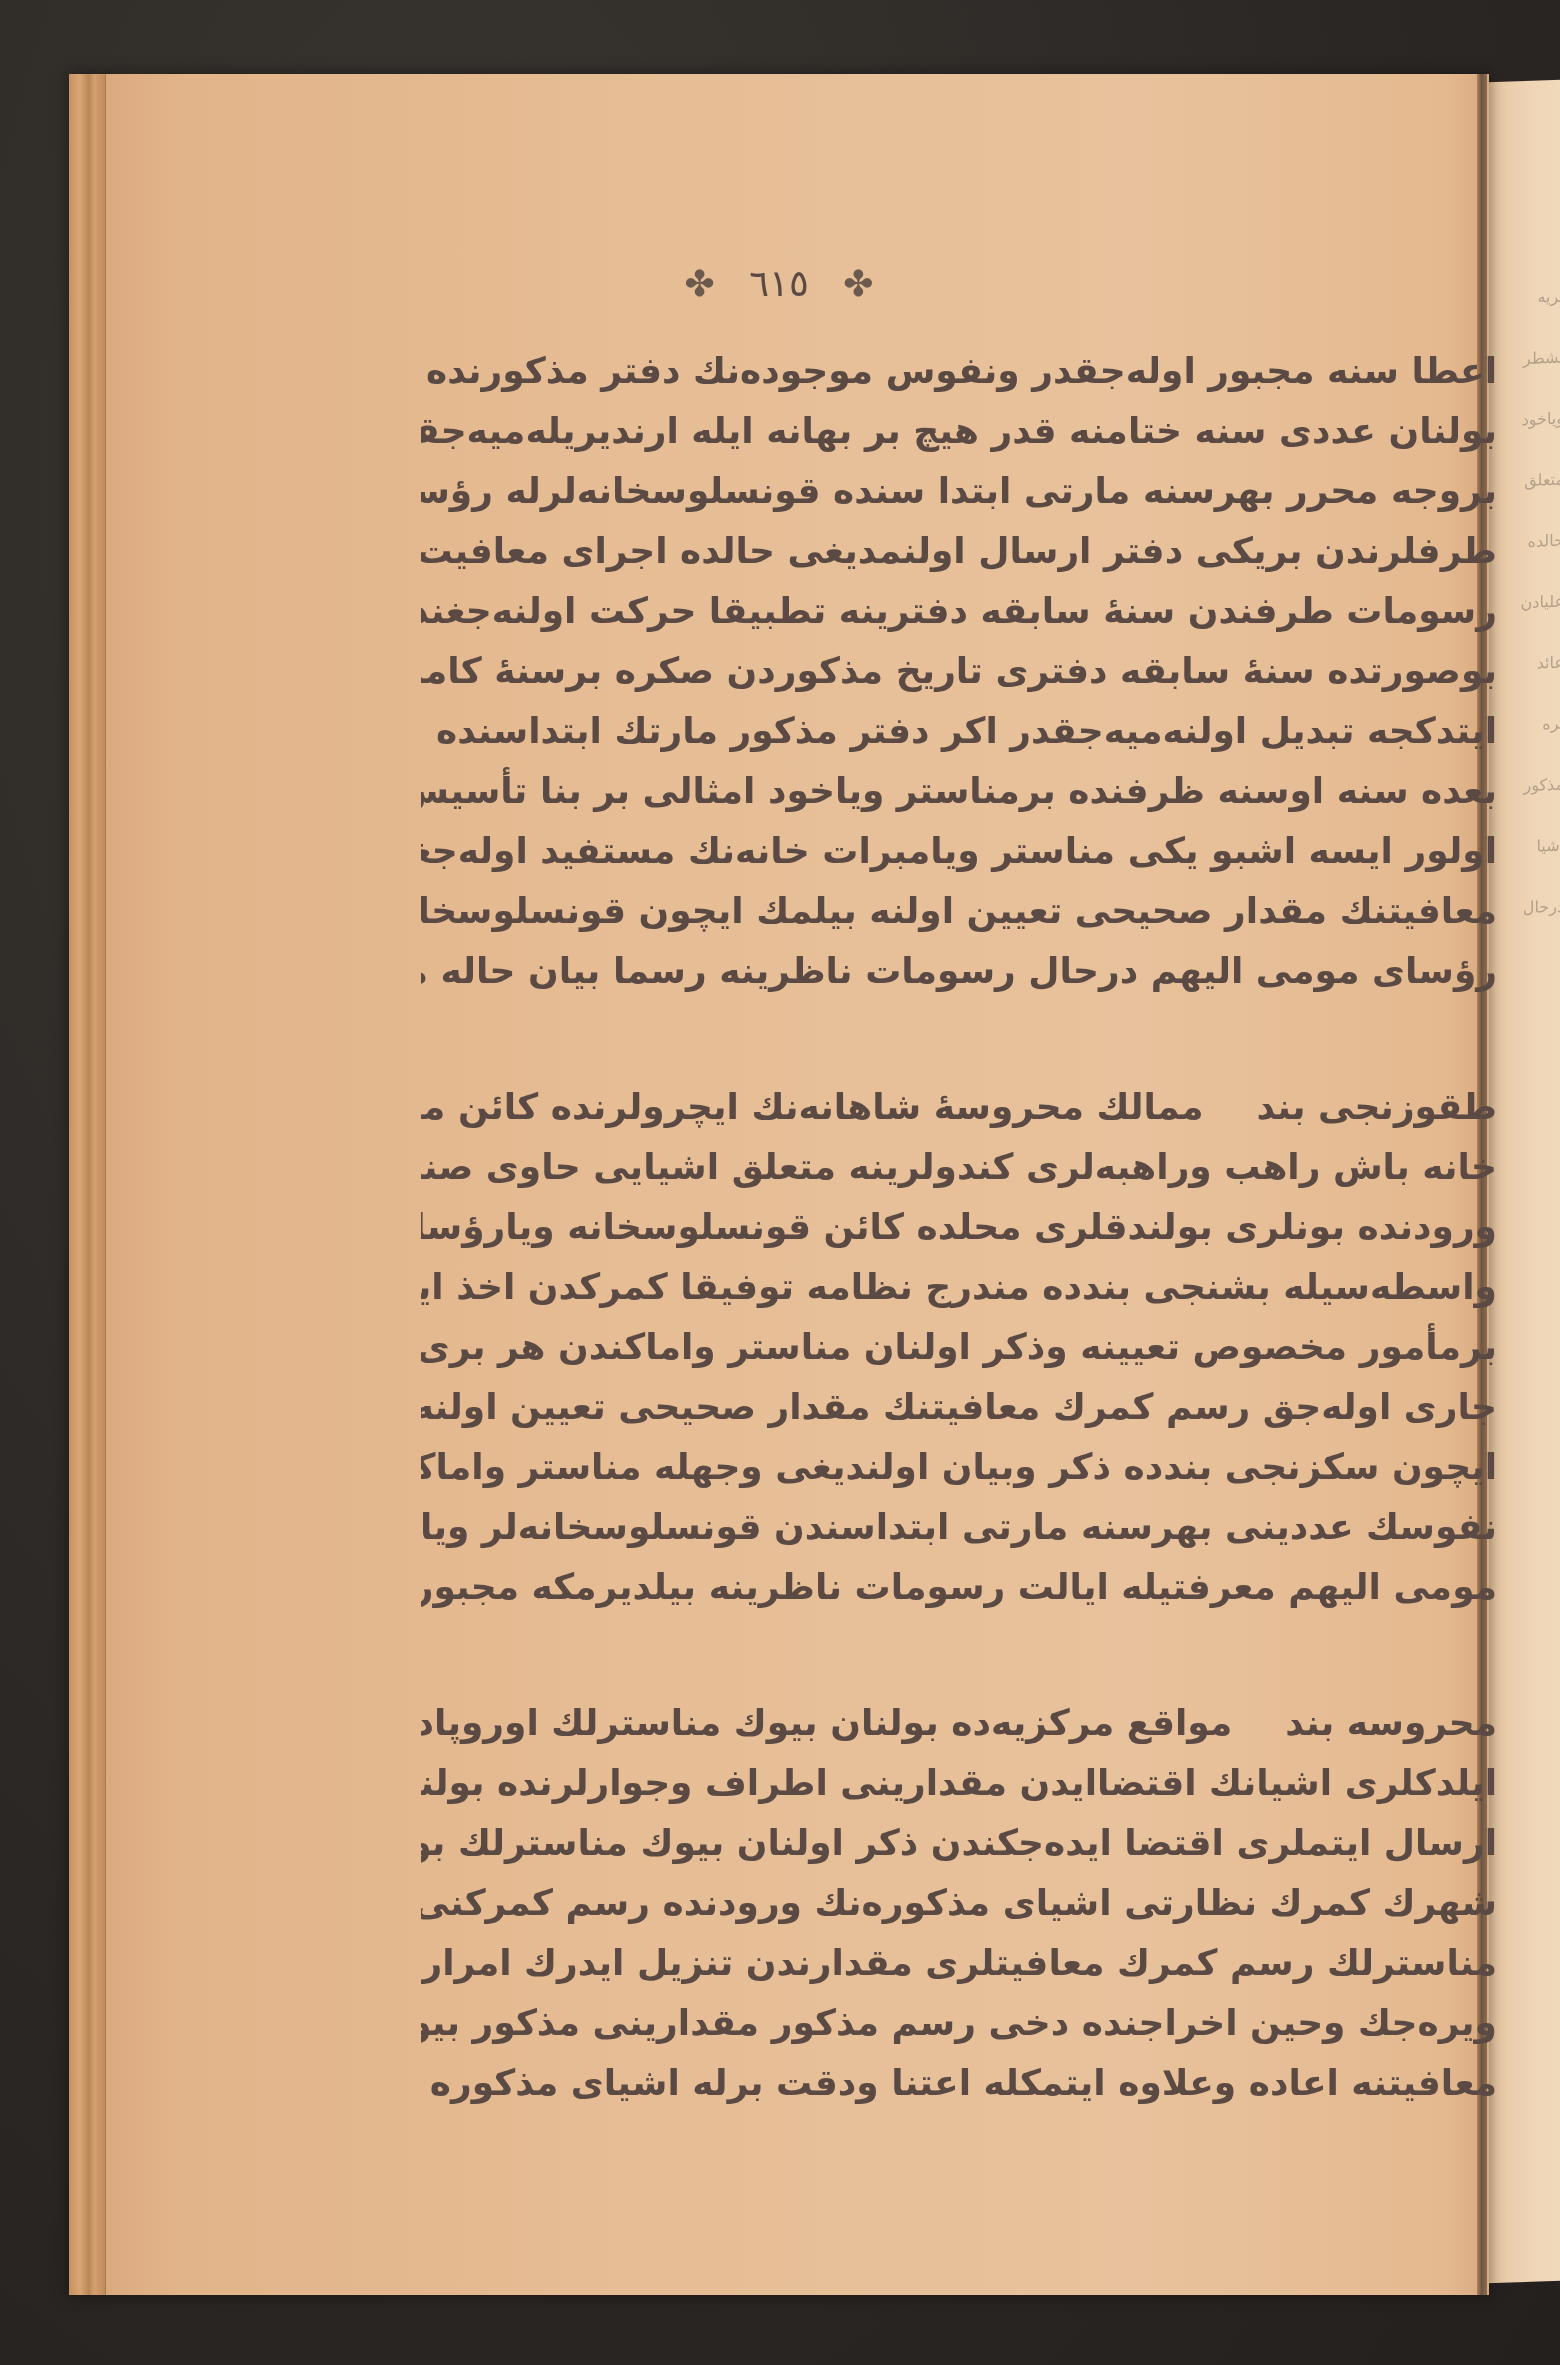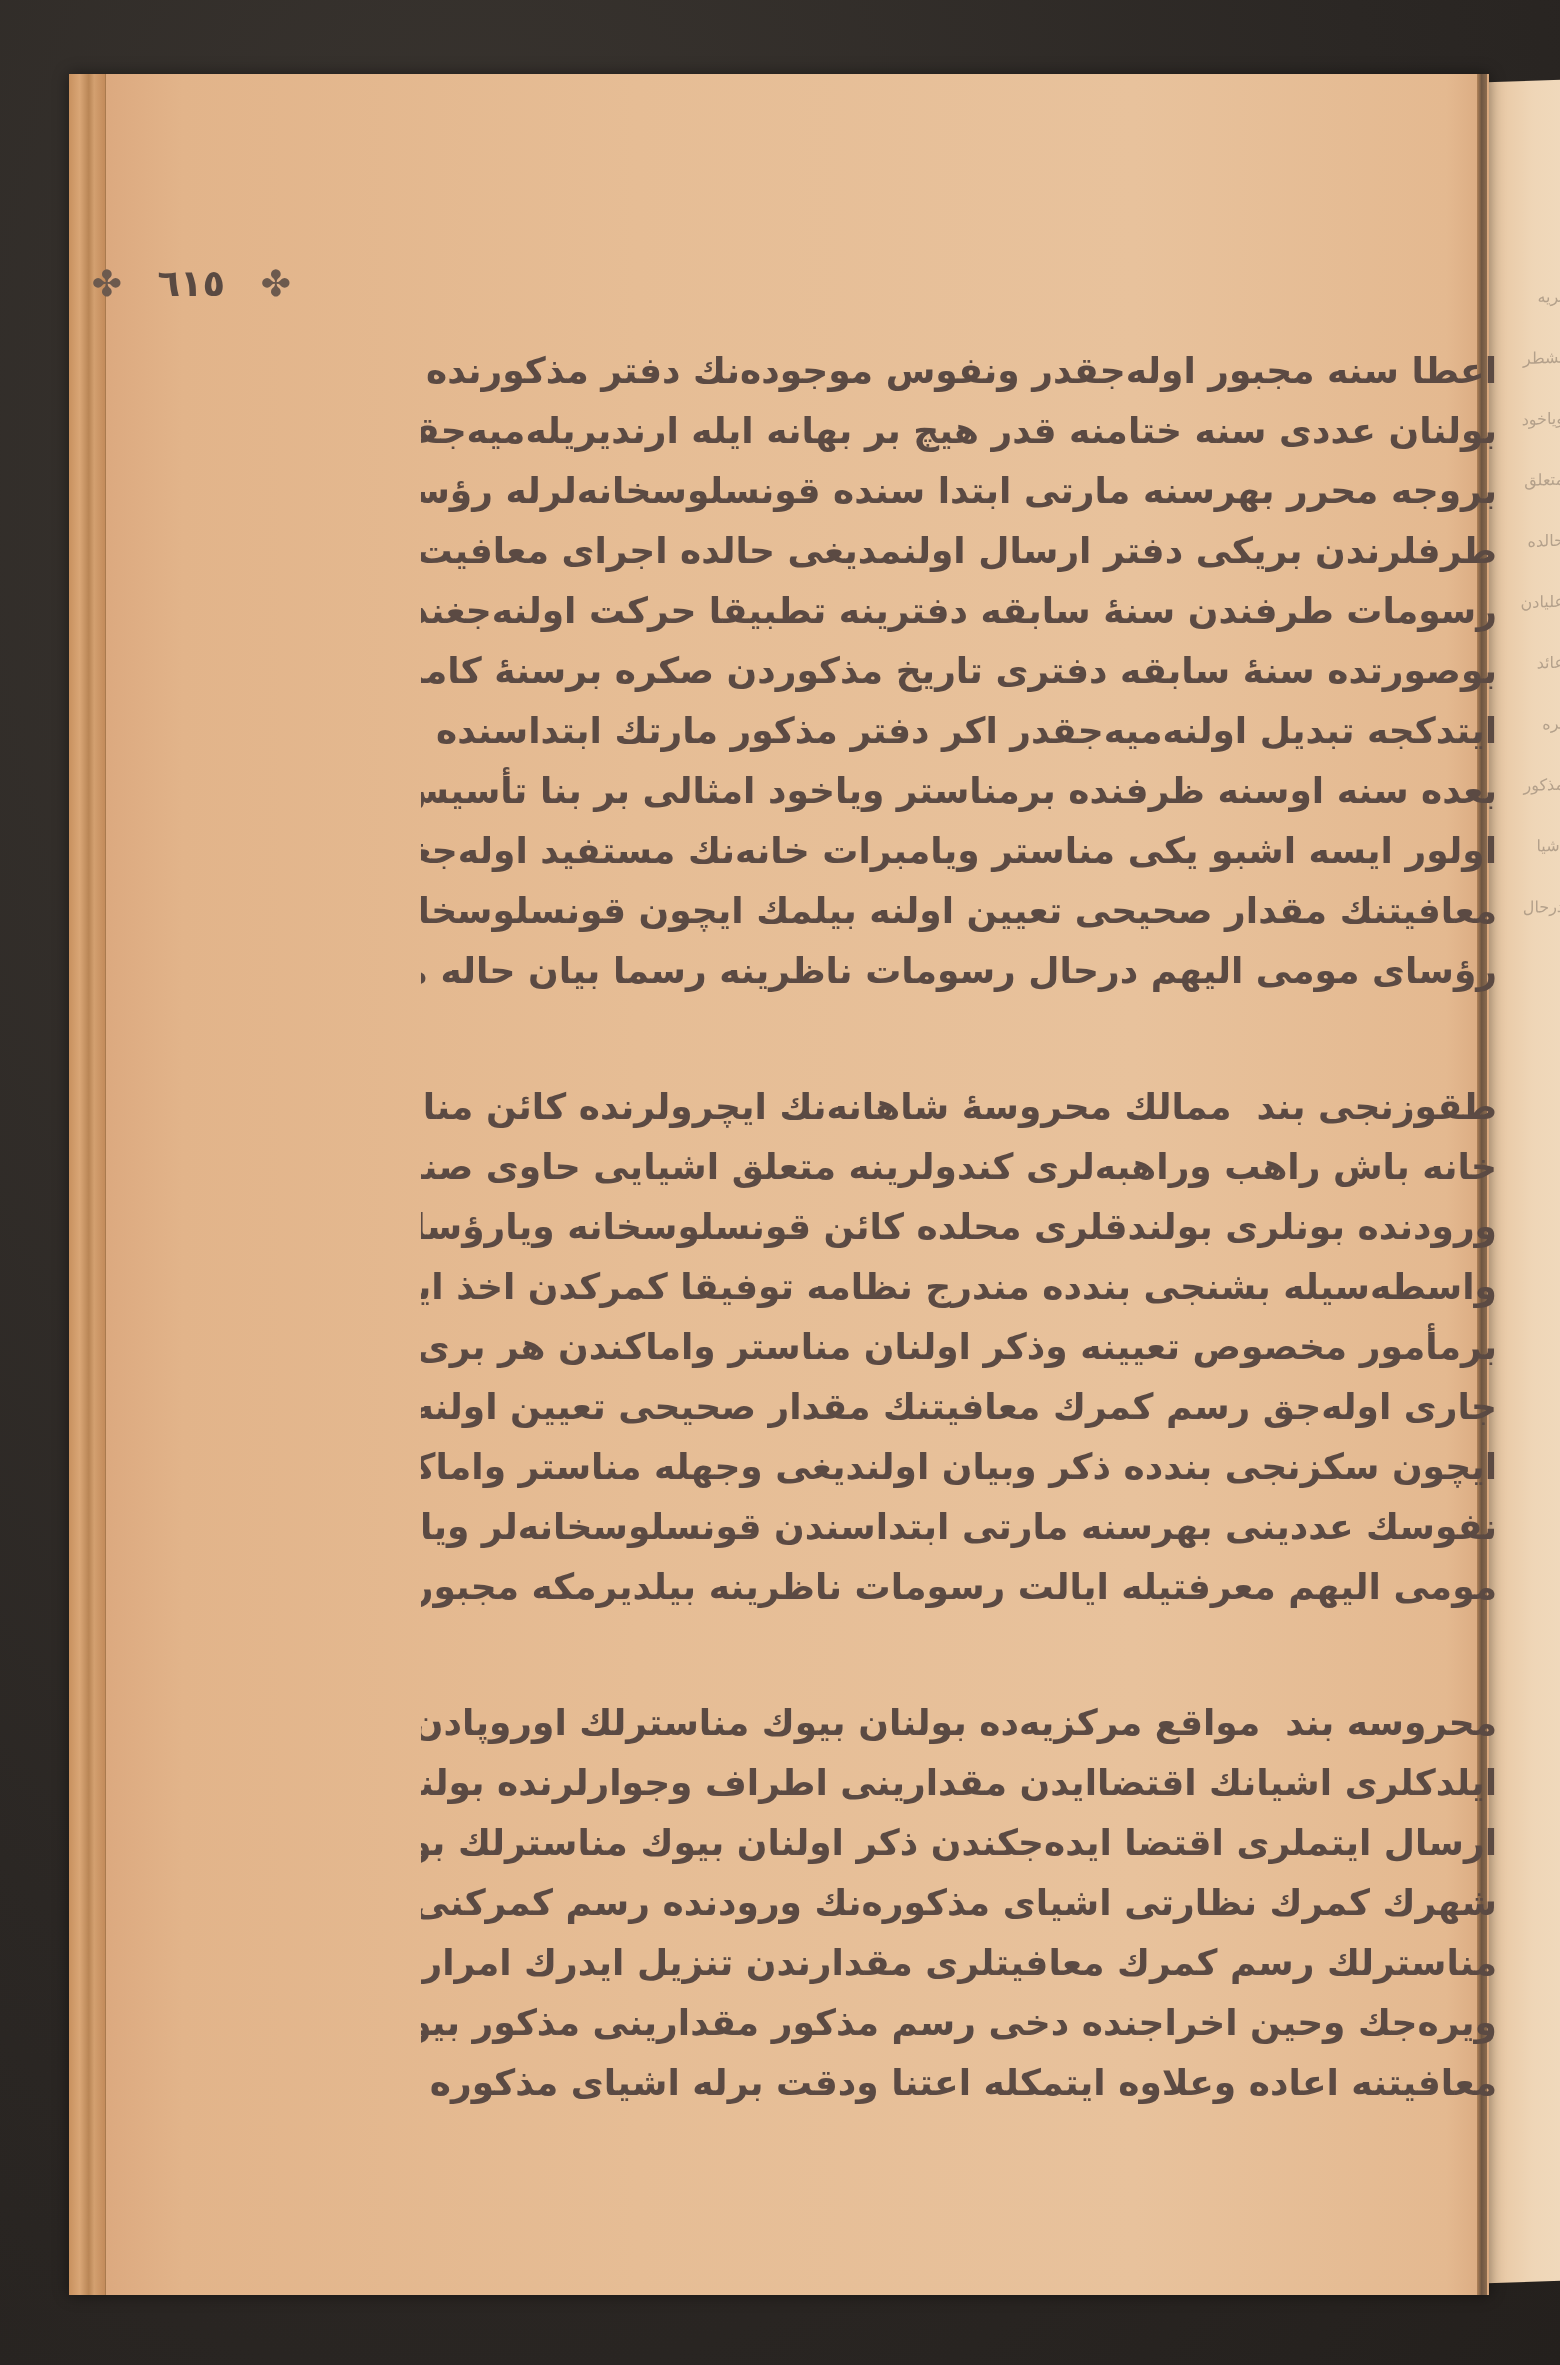--- a/index.html
+++ b/index.html
@@ -38,41 +38,42 @@
     }
     .adjacent-text {
       position: absolute; left: 8px; top: 186px; width: 69px;
       direction: rtl; text-align: right;
       font-family: "DejaVu Sans", sans-serif;
       color: #9b8a78; font-size: 16px; line-height: 61px; opacity: .7;
       overflow: hidden; height: 1861px; white-space: nowrap;
     }
     .page-number {
       position: absolute; left: 0; right: 0; top: 188px;
+      text-align: center;
       font-family: "DejaVu Sans", sans-serif;
-      font-size: 37px; font-weight: bold; color: #5a4a42;
+      font-size: 37px; font-weight: normal; color: #5a4a42;
     }
     .page-number .orn { color: #6c5a4e; font-size: 36px; margin: 0 22.7px; }
     .text-block {
       position: absolute;
       left: 352px; top: 267px; width: 1076px;
       direction: rtl;
       font-family: "DejaVu Sans", sans-serif;
       font-weight: bold;
       color: #5b4a43;
       font-size: 36px;
     }
     .para { margin: 0; }
     .line {
       display: block; height: 60px; line-height: 60px;
       text-align: justify; text-align-last: justify;
       white-space: nowrap; overflow: hidden;
     }
     .gap { height: 76px; }
-    .label { margin-left: 25px; }
+    .label { margin-left: 53px; }
   </style>
 </head>
 <body>
 
 <div class="backdrop"></div>
 
 <div class="adjacent-page">
   <div class="adjacent-text">
     <div>ـریه</div>
       <div>ـشطر</div>

